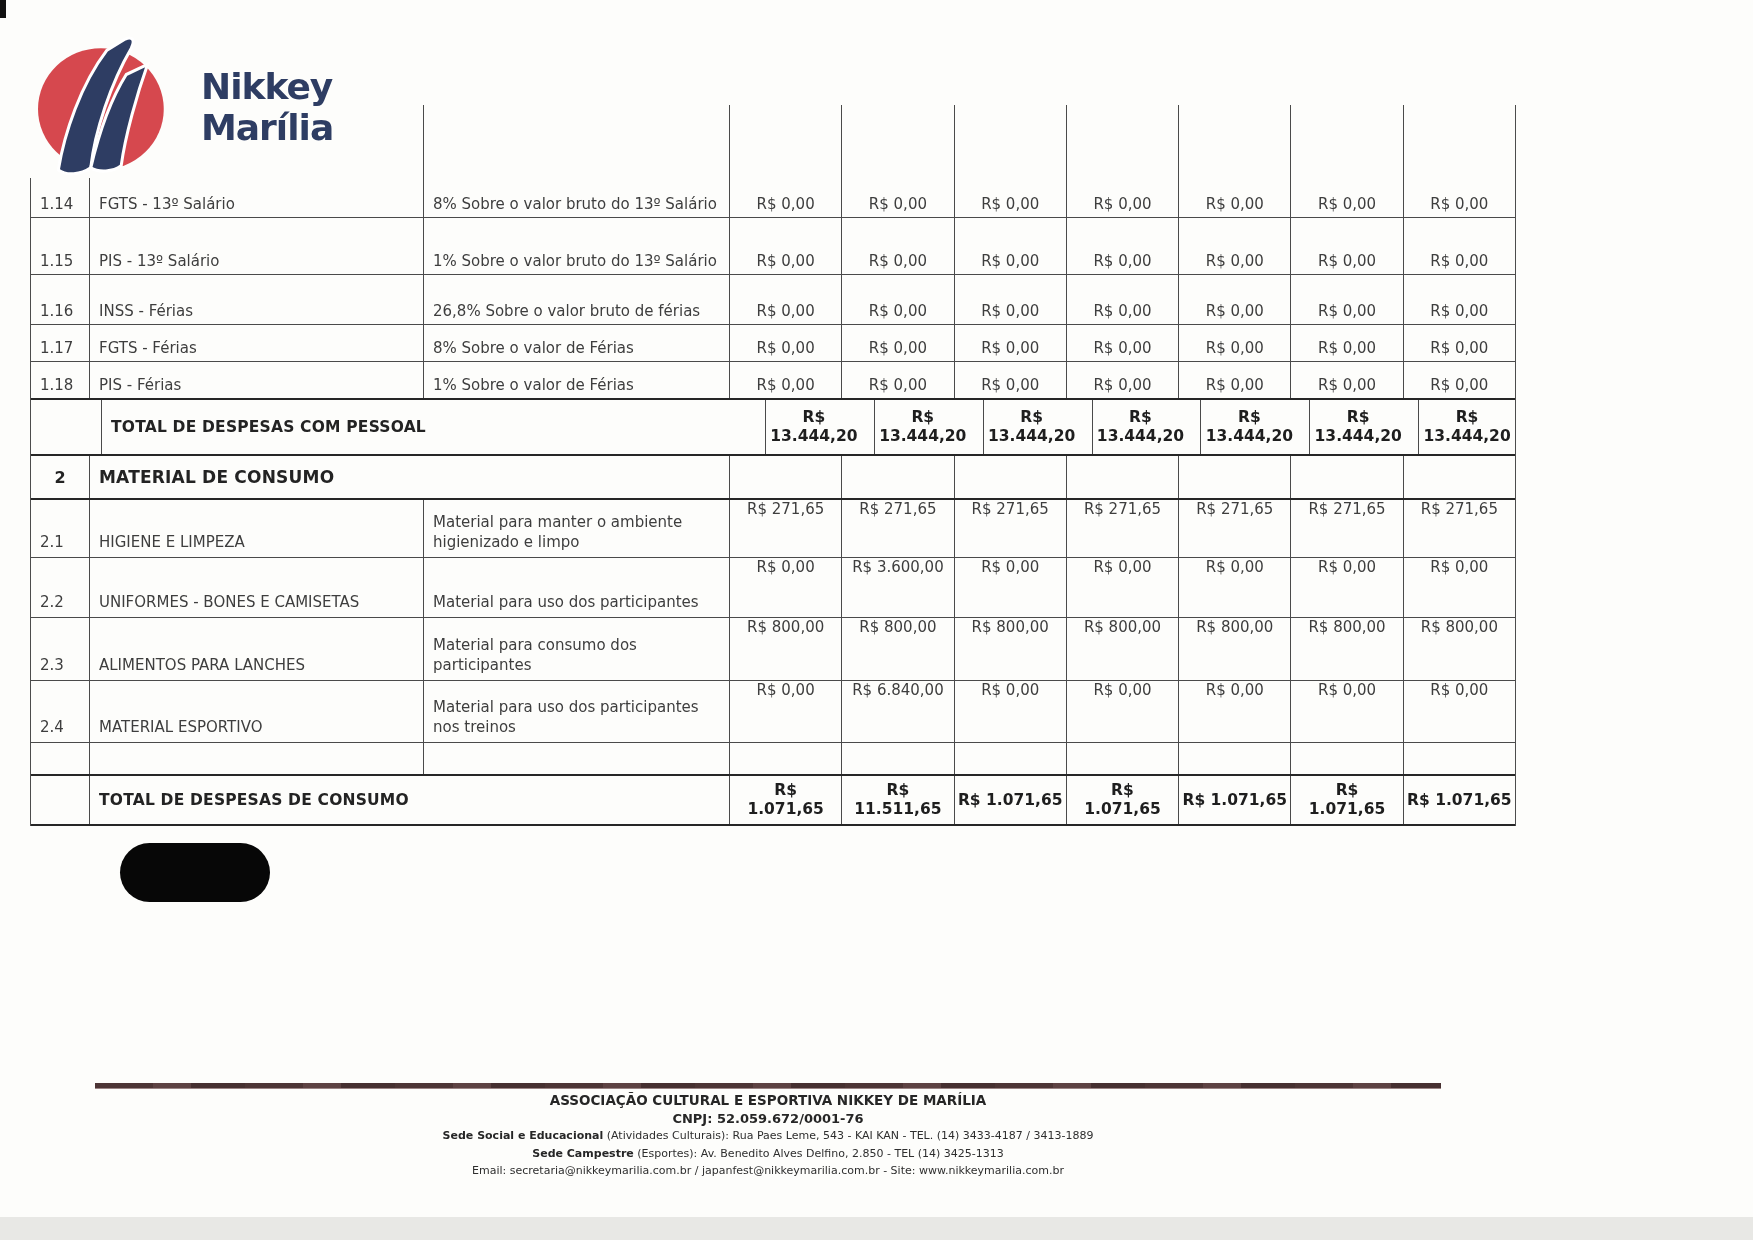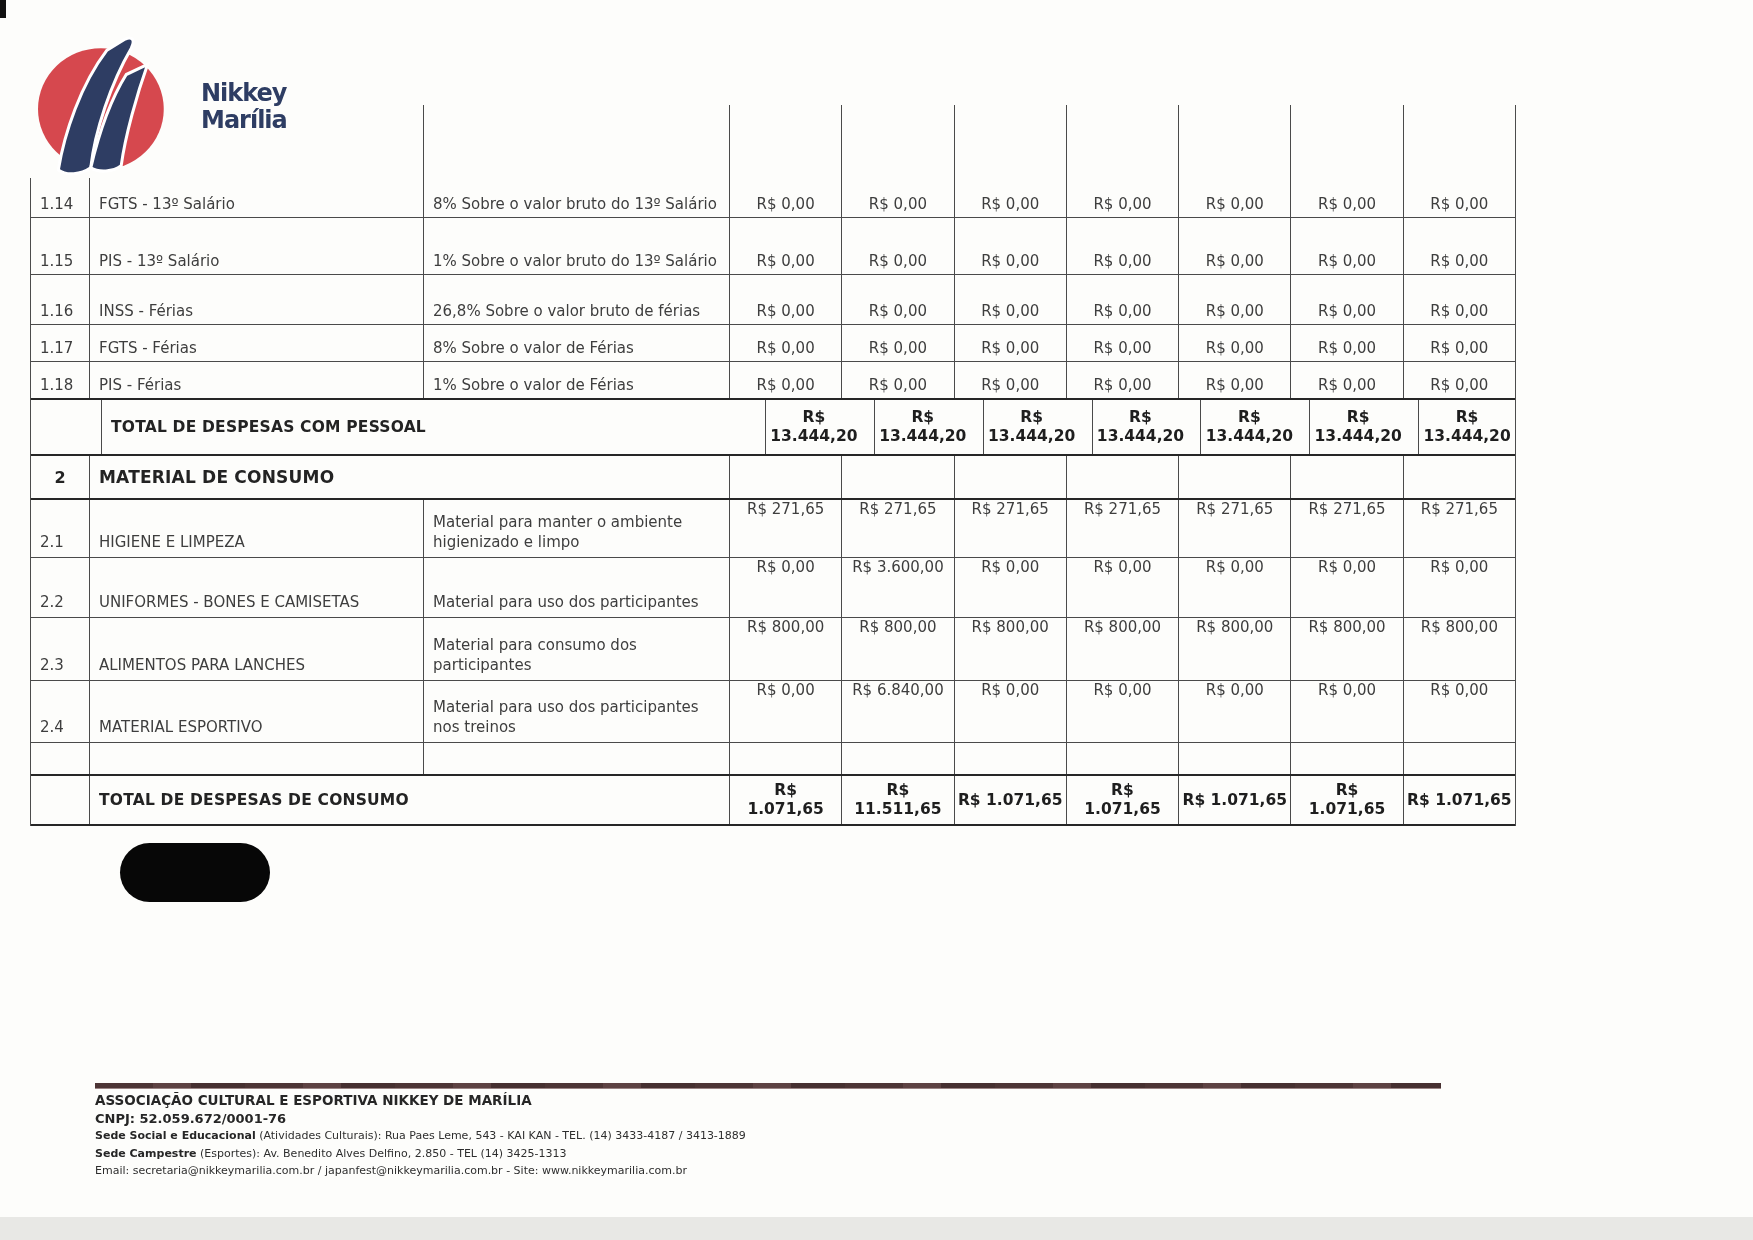--- a/index.html
+++ b/index.html
@@ -10,21 +10,21 @@
     color:#3e3e3e;-webkit-font-smoothing:antialiased;
   }
   *{box-sizing:border-box;}
 
   
   .corner-mark{position:absolute;left:0;top:0;width:6px;height:18px;background:#111;}
 
   
   .logo{position:absolute;left:25px;top:36px;width:330px;height:142px;background:#fdfdfb;z-index:5;display:flex;align-items:center;}
   .logo svg{display:block;}
-  .logo-text{margin-left:8px;font-weight:bold;color:#2e3d63;font-size:24px;line-height:1.14;letter-spacing:-1px;}
+  .logo-text{margin-left:8px;font-weight:bold;color:#2e3d63;font-size:36px;line-height:1.14;letter-spacing:-1px;}
 
   
   .budget-table{
     position:absolute;left:30px;top:105px;width:1486px;
     border-left:1px solid #4c4c4c;border-right:1px solid #4c4c4c;
     font-size:15px;
   }
   .trow{display:grid;grid-template-columns:58px 334px 306px repeat(7,1fr);border-bottom:1px solid #4a4a4a;}
   .trow.thick{border-bottom:2px solid #262626;}
   .cell{border-left:1px solid #4a4a4a;overflow:hidden;}
@@ -54,21 +54,21 @@
 
   
   .redaction{position:absolute;left:120px;top:843px;width:150px;height:59px;background:#070707;border-radius:30px;}
 
   
   .footer-divider{
     position:absolute;left:95px;top:1083px;width:1346px;height:6px;
     background:repeating-linear-gradient(90deg,#4d3535 0 58px,#5d4242 58px 96px,#463030 96px 150px);
     border-bottom:1px solid #9a8484;
   }
-  .footer{position:absolute;left:95px;top:1092px;width:1346px;color:#2e2e2e;line-height:17.5px;}
+  .footer{position:absolute;left:95px;top:1092px;width:1346px;text-align:center;color:#2e2e2e;line-height:17.5px;}
   .f-bold{font-weight:bold;font-size:13.5px;color:#262626;}
   .f-line{font-size:11px;}
   .f-line b{color:#262626;}
 
   .bottom-strip{position:absolute;left:0;top:1217px;width:1753px;height:23px;background:#e8e8e5;}
 </style>
 </head>
 <body>
 
 <div class="page">

